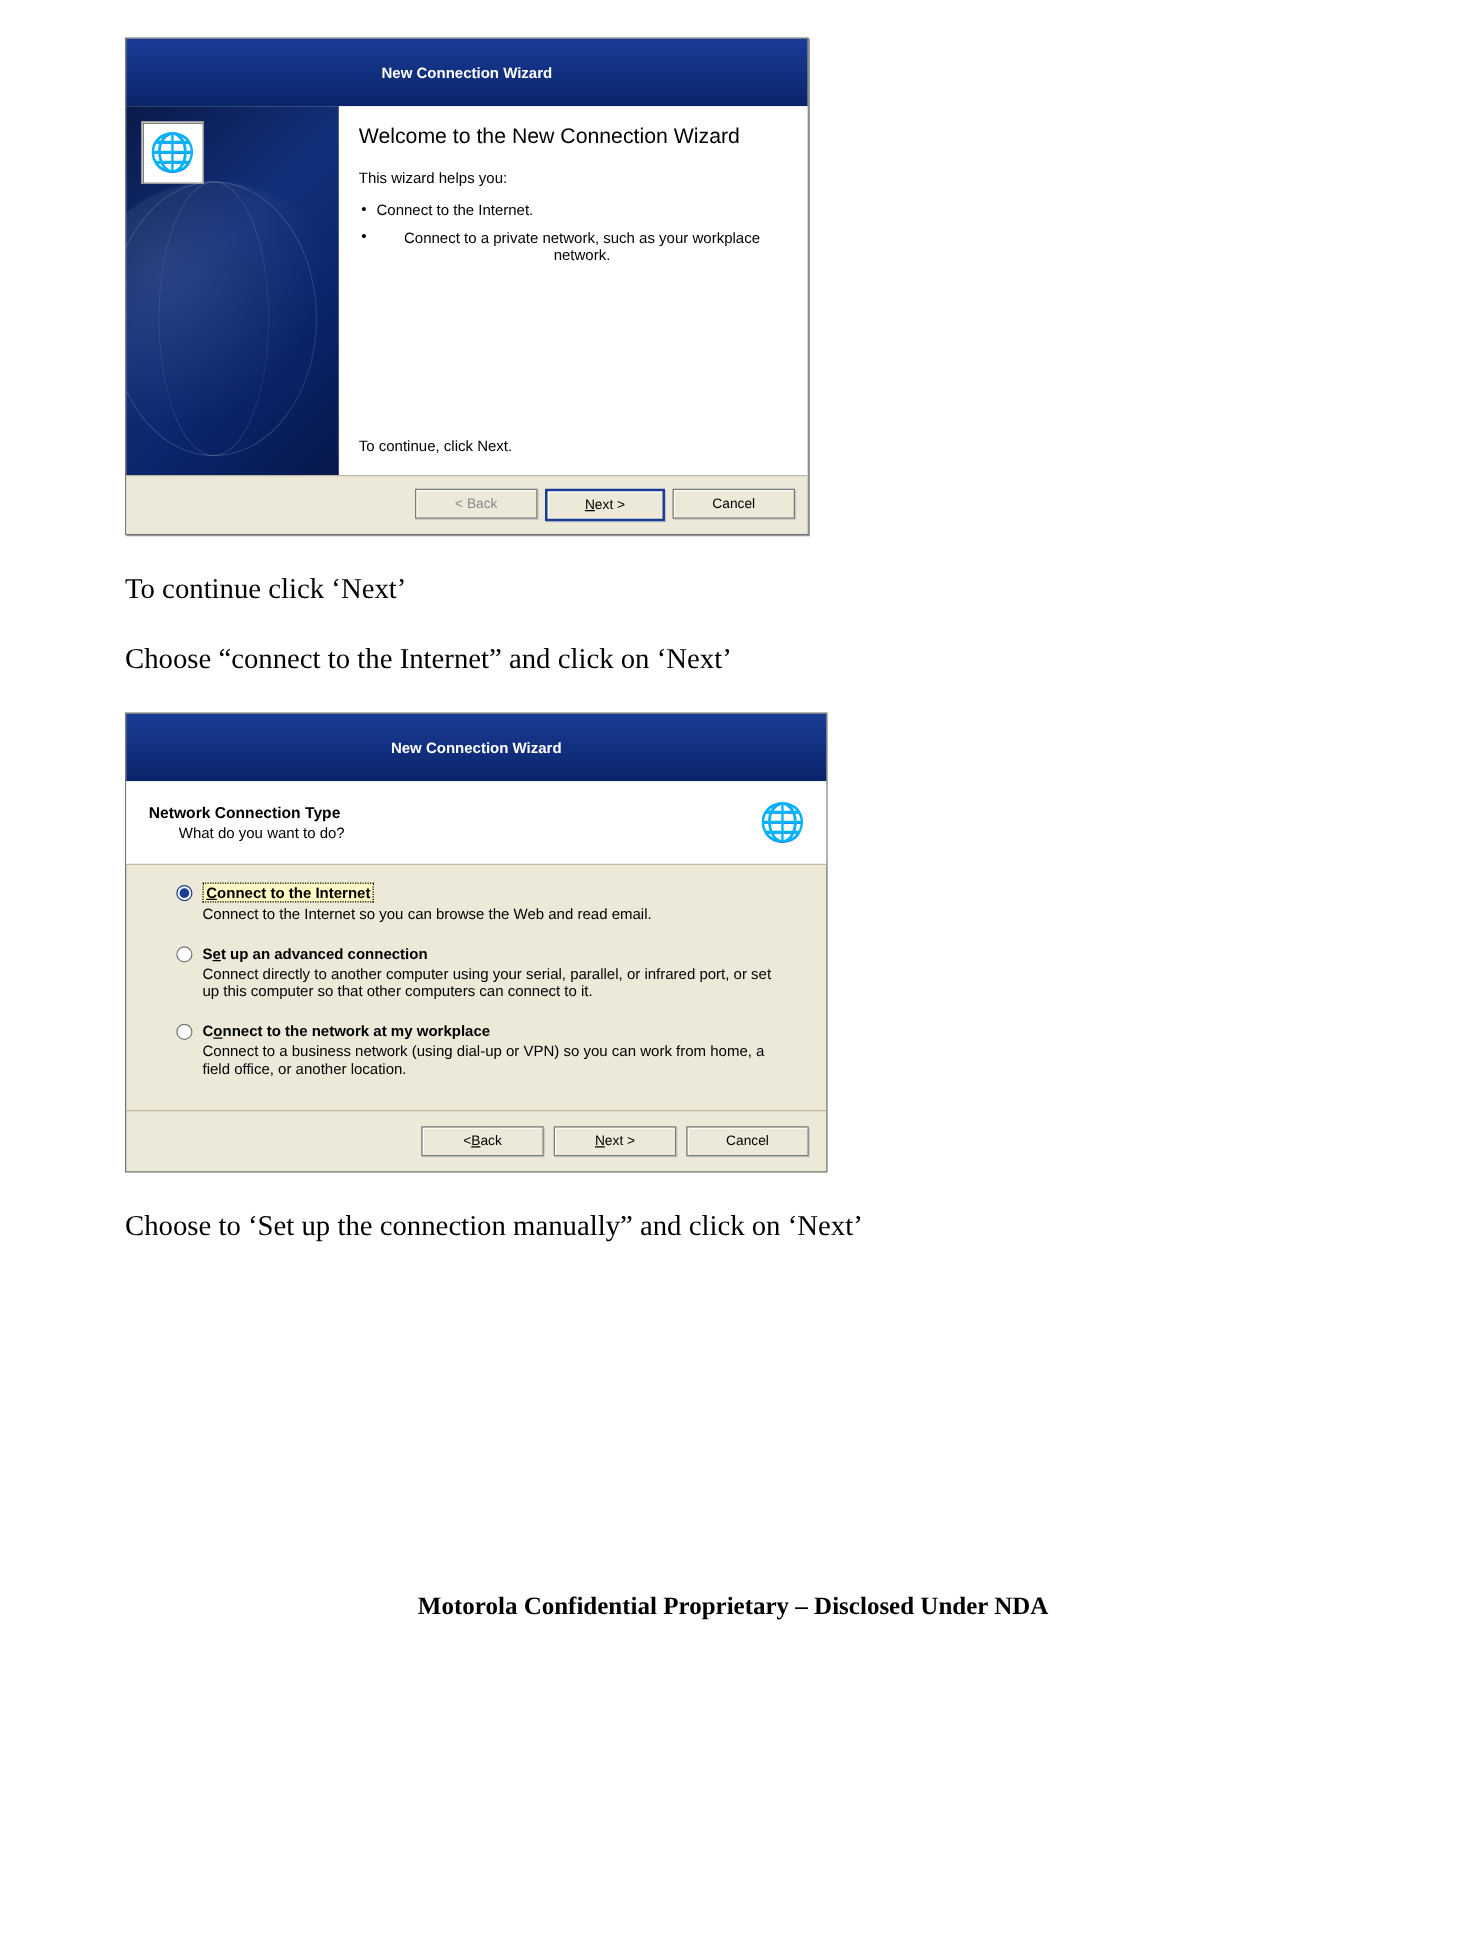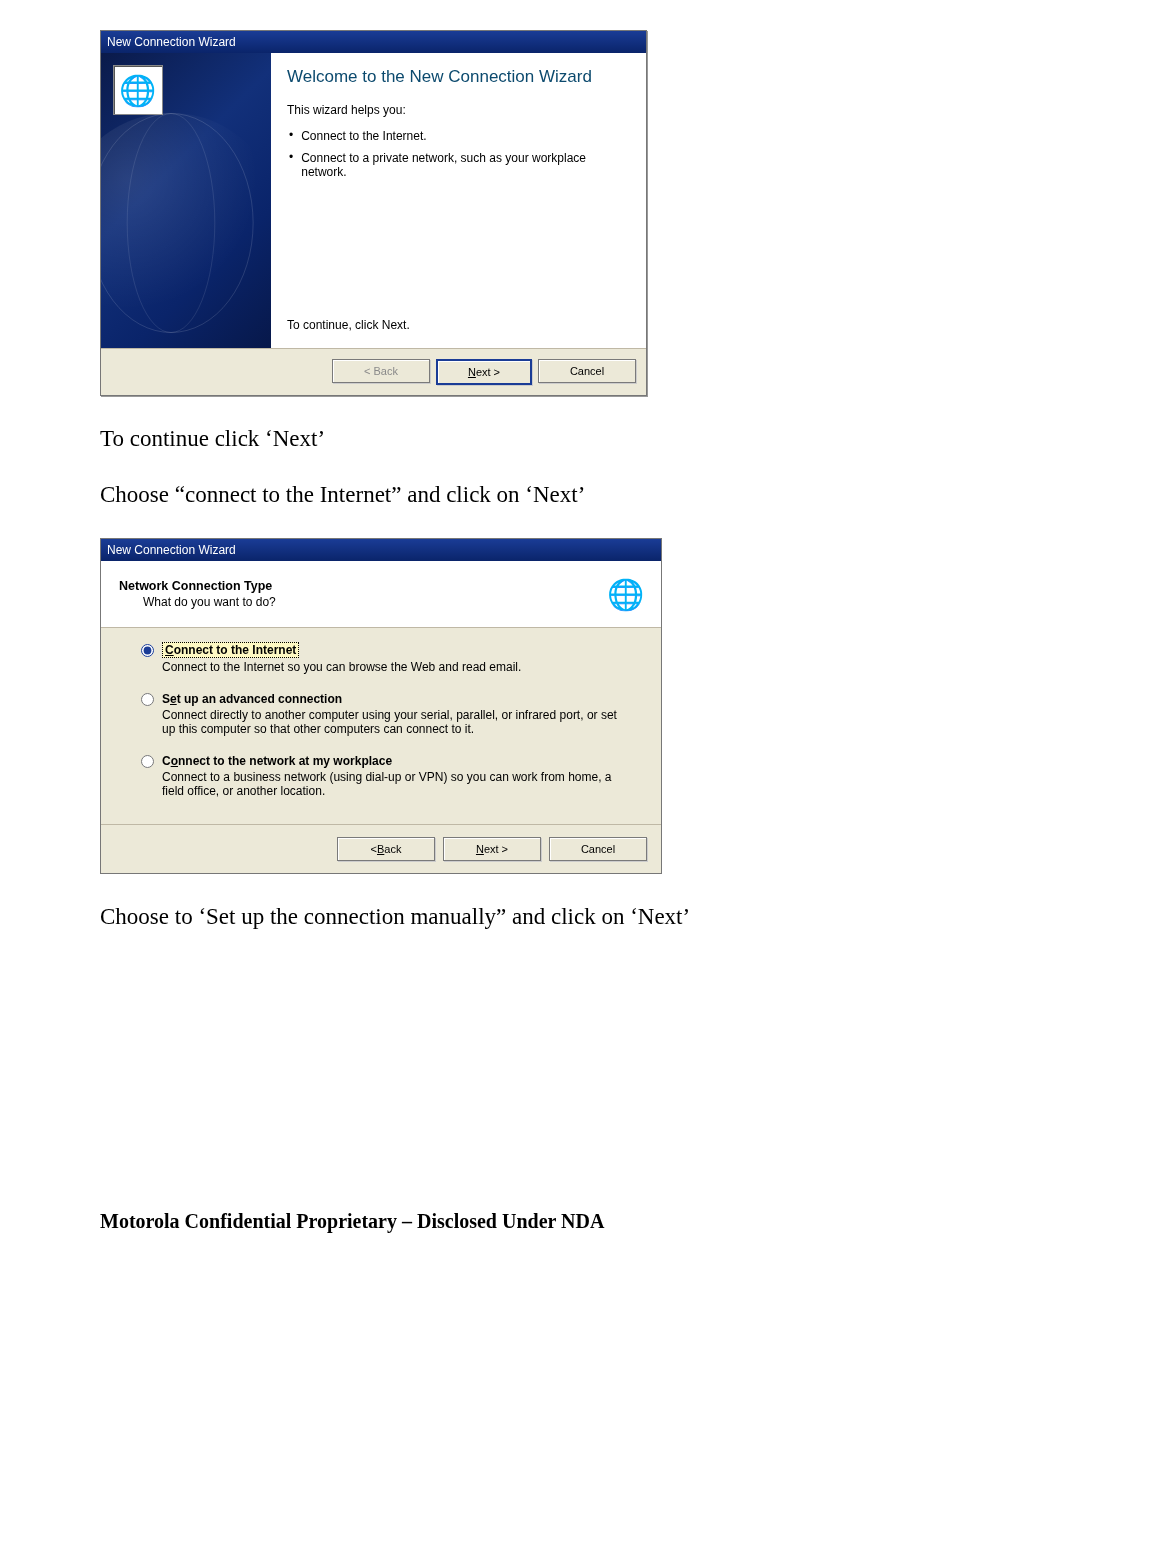--- a/index.html
+++ b/index.html
@@ -30,23 +30,24 @@
     background: #ece9d8;
     box-shadow: 1px 1px 0 #999;
     font-family: Tahoma, Arial, sans-serif;
     font-size: 12px;
     color: #000;
     margin-left: 0;
   }
   .titlebar {
     background: linear-gradient(#1a3c96, #0a246a);
     color: #fff;
-    font-weight: normal;
-    padding: 4px 6px;
+    font-weight: bold;
+    padding: 20px 6px;
     font-size: 12px;
+    text-align: center;
   }
   .dialog-body {
     display: flex;
   }
   .leftpanel {
     width: 170px;
     height: 295px;
     background: linear-gradient(135deg, #0a1a4a 0%, #12307a 40%, #0a246a 70%, #07184a 100%);
     position: relative;
     overflow: hidden;
@@ -85,23 +86,23 @@
     display:flex;
     flex-direction:column;
   }
   .rightpanel h1 {
     font-family: Tahoma, Arial, sans-serif;
     font-size: 18px;
     font-weight: normal;
     margin: 0 0 10px 0;
     color:#003399;
   }
-  .rightpanel h1.black { color:#0c4a6e; font-family: Verdana, Tahoma, sans-serif; font-size:17px; font-weight:400; }
+  .rightpanel h1.black { color:#000000; font-family: Verdana, Tahoma, sans-serif; font-size:17px; font-weight:400; }
   .helps { margin: 6px 0 8px 0; }
-  .bullet { display:flex; align-items:flex-start; margin:4px 0; }
+  .bullet { display:flex; align-items:flex-start; margin:4px 0;text-align:center; }
   .bullet::before {
     content:"•";
     margin: 0 8px 0 2px;
     line-height:1;
   }
   .spacer { flex:1; }
   .continue { margin-bottom:6px; }
   .buttonrow {
     display:flex;
     justify-content:flex-end;
@@ -167,20 +168,21 @@
   .opt .ulch { text-decoration:underline; }
   .d2-buttons {
     display:flex;
     justify-content:flex-end;
     gap:8px;
     padding:12px 14px 12px 0;
     border-top:1px solid #bfb8a5;
   }
 
   .footer {
+    text-align:center;
     font-size:20px;
     margin-top: 280px;
   }
   .footer .bold { font-weight:bold; }
 </style>
 </head>
 <body>
 
 <div class="page">
 

